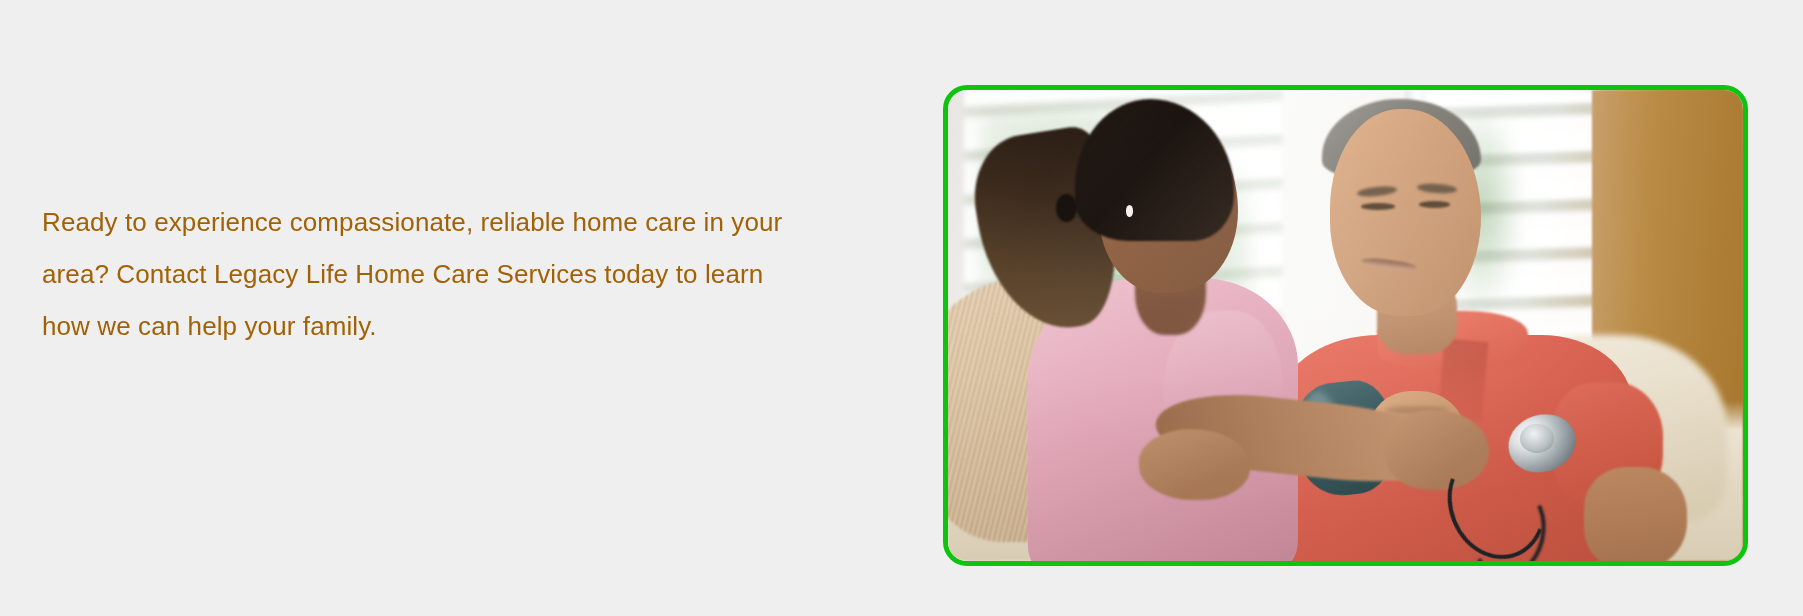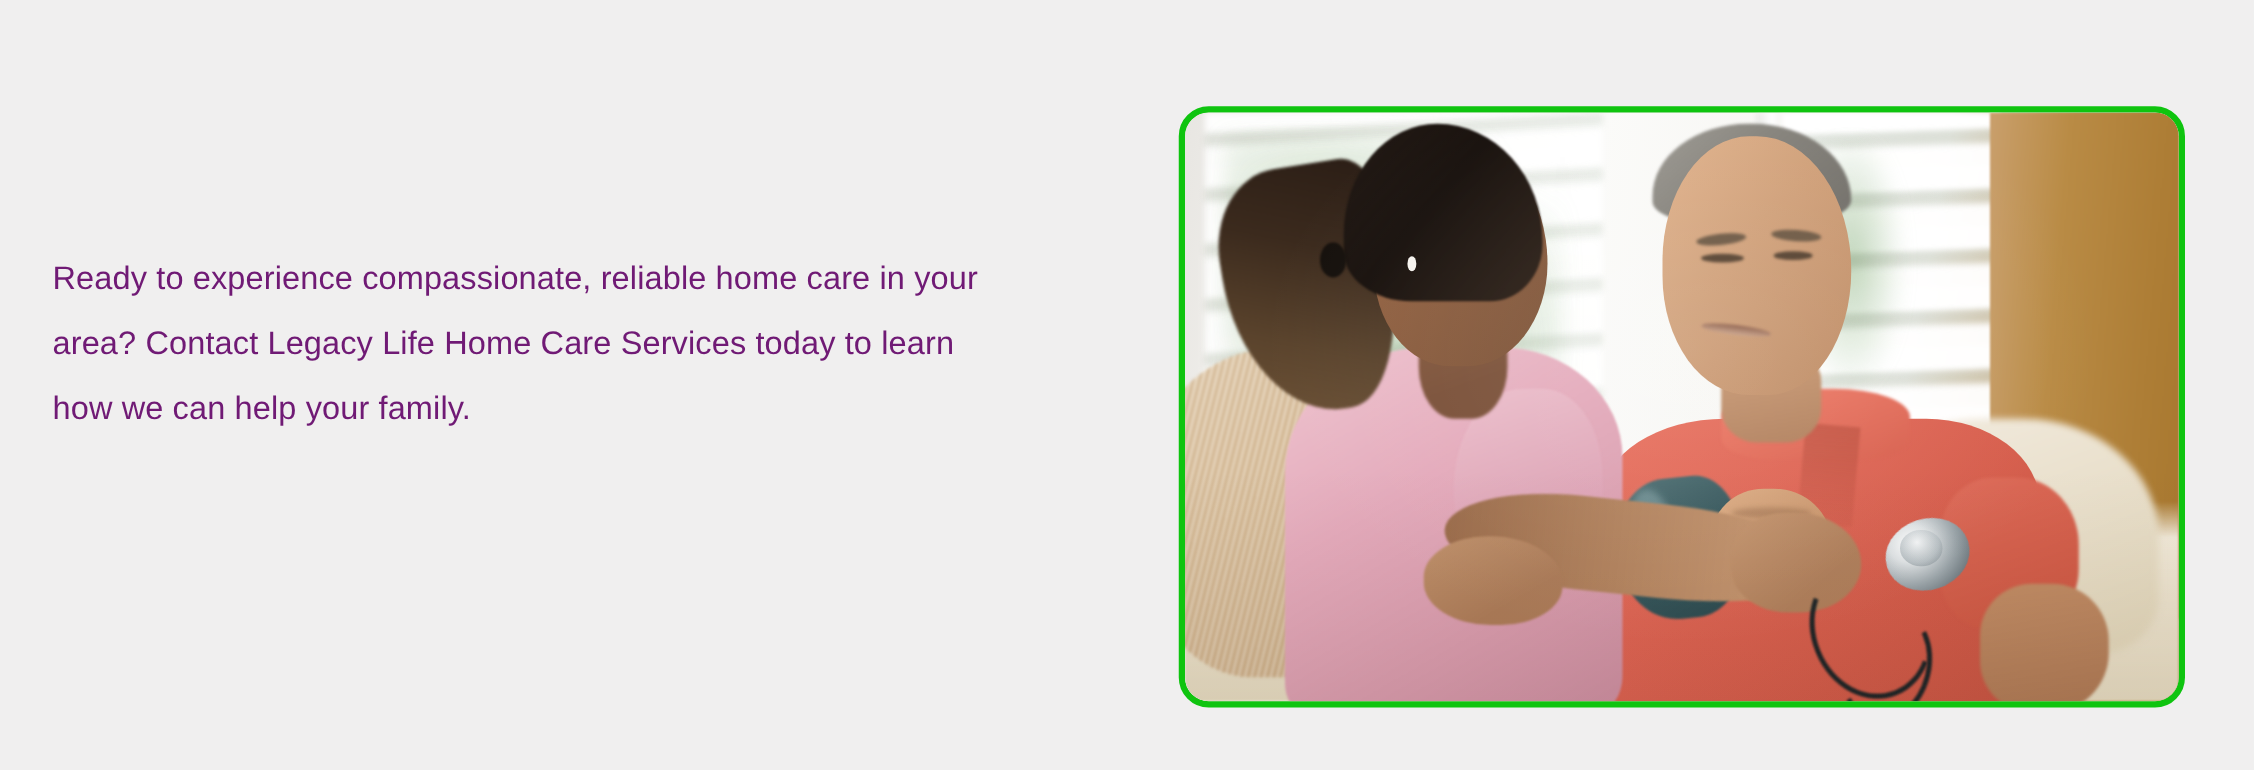--- a/index.html
+++ b/index.html
@@ -29,21 +29,21 @@
     top: 196px;
     width: 760px;
   }
   .cta-paragraph {
     margin: 0;
     font-family: "Liberation Sans", sans-serif;
     font-size: 26px;
     font-weight: 400;
     line-height: 52px;
     letter-spacing: 0.1px;
-    color: #701a75;
+    color: #a16207;
     white-space: normal;
   }
 
   
   .photo-card {
     position: absolute;
     left: 943px;
     top: 85px;
     width: 805px;
     height: 481px;

